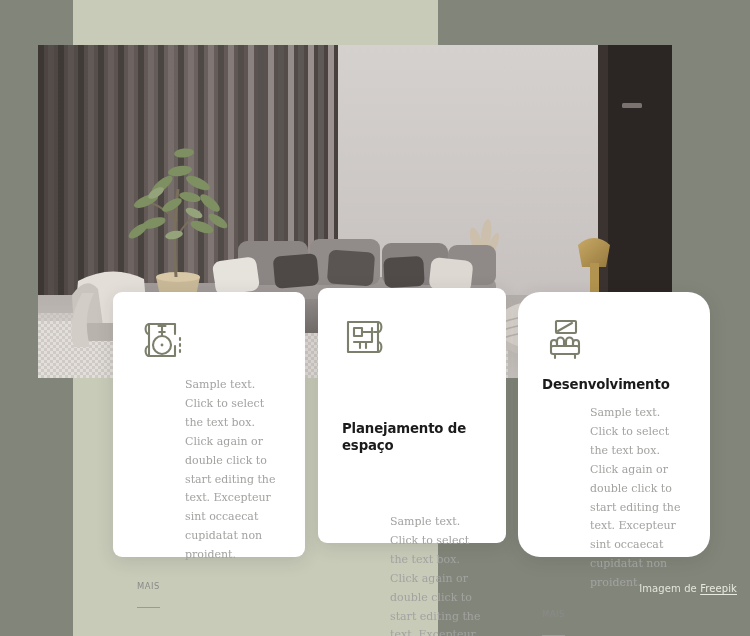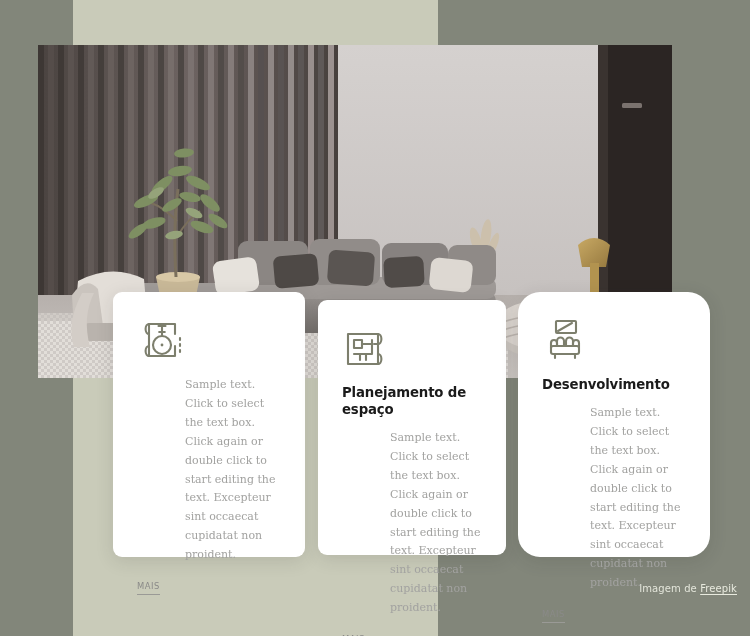--- a/index.html
+++ b/index.html
@@ -58,21 +58,21 @@
     position: absolute;
     background: #ffffff;
     border-radius: 9px;
     box-shadow: 0 4px 18px rgba(40,40,35,0.13);
     padding: 26px 24px 22px 24px;
     pointer-events: auto;
     display: flex;
     flex-direction: column;
   }
   .card-1 { left: 113px; top: 292px; width: 192px; height: 265px; }
-  .card-2 { left: 318px; top: 300px; width: 188px; height: 255px; }
+  .card-2 { left: 318px; top: 288px; width: 188px; height: 255px; gap: 48px; }
   .card-3 { left: 518px; top: 292px; width: 192px; height: 265px; border-radius: 22px; }
 
   .card-icon {
     width: 46px;
     height: 44px;
     margin-bottom: 14px;
     color: #7d7f6d;
     flex: 0 0 auto;
   }
   .card-icon svg { display: block; width: 100%; height: 100%; }
@@ -99,21 +99,21 @@
 
   .card-more {
     display: inline-block;
     align-self: flex-start;
     font-family: "DejaVu Sans", sans-serif;
     font-size: 8.4px;
     font-weight: 400;
     letter-spacing: 0.5px;
     color: #8a8a88;
     text-decoration: none;
-    padding-bottom: 3px;
+    padding-bottom: 16px;
     border-bottom: 1.4px solid #9a9a96;
     cursor: pointer;
   }
 
   
   .attribution {
     position: absolute;
     right: 13px;
     bottom: 42px;
     font-family: "DejaVu Sans", sans-serif;

